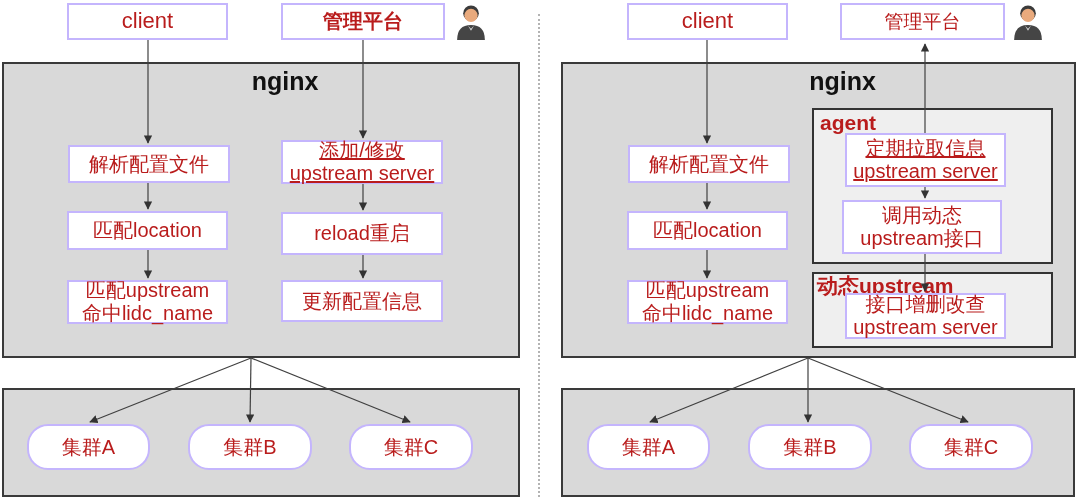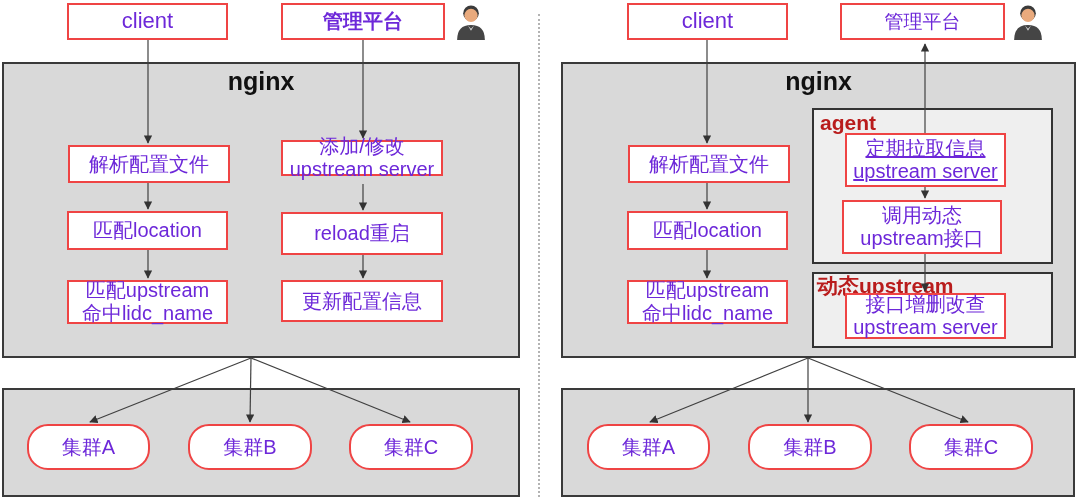--- a/index.html
+++ b/index.html
@@ -1,24 +1,24 @@
 <!DOCTYPE html>
 <html><head>
 <meta charset="utf-8">
 <style>
   html,body{margin:0;padding:0;background:#ffffff;}
   body{font-family:"Liberation Sans","DejaVu Sans",sans-serif;color:#1a1a1a;}
   .canvas{position:relative;width:1080px;height:499px;background:#ffffff;overflow:hidden;}
 
   .container{position:absolute;background:#d9d9d9;border:2px solid #3a3a3a;box-sizing:border-box;}
   .subcontainer{position:absolute;background:#efefef;border:2px solid #333;box-sizing:border-box;}
-  .box{position:absolute;background:#ffffff;border:2px solid #ef4444;box-sizing:border-box;
+  .box{position:absolute;background:#ffffff;border:2px solid #c4b5fd;box-sizing:border-box;
        display:flex;align-items:center;justify-content:center;text-align:center;
-       font-size:20px;line-height:1.13;white-space:pre-line;color:#6d28d9;}
-  .ctitle{position:absolute;font-weight:bold;font-size:25px;text-align:center;color:#111;}
+       font-size:20px;line-height:1.13;white-space:pre-line;color:#b91c1c;}
+  .ctitle{position:absolute;font-weight:bold;font-size:25px;text-align:center;color:#111;margin-left:24px;}
   .subtitle{position:absolute;font-weight:bold;font-size:21px;color:#b91c1c;}
   .serif{font-family:"Liberation Serif","DejaVu Serif",serif;}
   .admin-left{font-size:20px;font-weight:600;}
   .admin-right{font-size:19px;font-weight:400;border-width:2px;}
   .client{font-size:22px;}
   .cluster{font-size:20px;border-radius:21px;}
   .divider{position:absolute;left:538px;top:14px;height:483px;width:0;border-left:2px dotted #b3b3b3;}
   svg.lines{position:absolute;left:0;top:0;width:1080px;height:499px;pointer-events:none;}
   .person{position:absolute;width:36px;height:37px;}
 </style>
@@ -32,21 +32,21 @@
   <div class="ctitle" style="left:2px;top:67px;width:518px;">nginx</div>
 
   <div class="box client" style="left:67px;top:3px;width:161px;height:37px;">client</div>
   <div class="box serif admin-left" style="left:281px;top:3px;width:164px;height:37px;">管理平台</div>
 
   <div class="box" style="left:68px;top:145px;width:162px;height:38px;">解析配置文件</div>
   <div class="box" style="left:67px;top:211px;width:161px;height:39px;">匹配location</div>
   <div class="box" style="left:67px;top:280px;width:161px;height:44px;">匹配upstream
 命中lidc_name</div>
 
-  <div class="box" style="left:281px;top:140px;width:162px;height:36px;">添加/修改
+  <div class="box" style="left:281px;top:140px;width:162px;height:44px;text-decoration:underline;">添加/修改
 upstream server</div>
   <div class="box" style="left:281px;top:212px;width:162px;height:43px;">reload重启</div>
   <div class="box" style="left:281px;top:280px;width:162px;height:42px;">更新配置信息</div>
 
   <div class="box cluster" style="left:27px;top:424px;width:123px;height:46px;">集群A</div>
   <div class="box cluster" style="left:188px;top:424px;width:124px;height:46px;">集群B</div>
   <div class="box cluster" style="left:349px;top:424px;width:124px;height:46px;">集群C</div>
 
   <div class="container" style="left:561px;top:62px;width:515px;height:296px;"></div>
   <div class="container" style="left:561px;top:388px;width:514px;height:109px;"></div>

